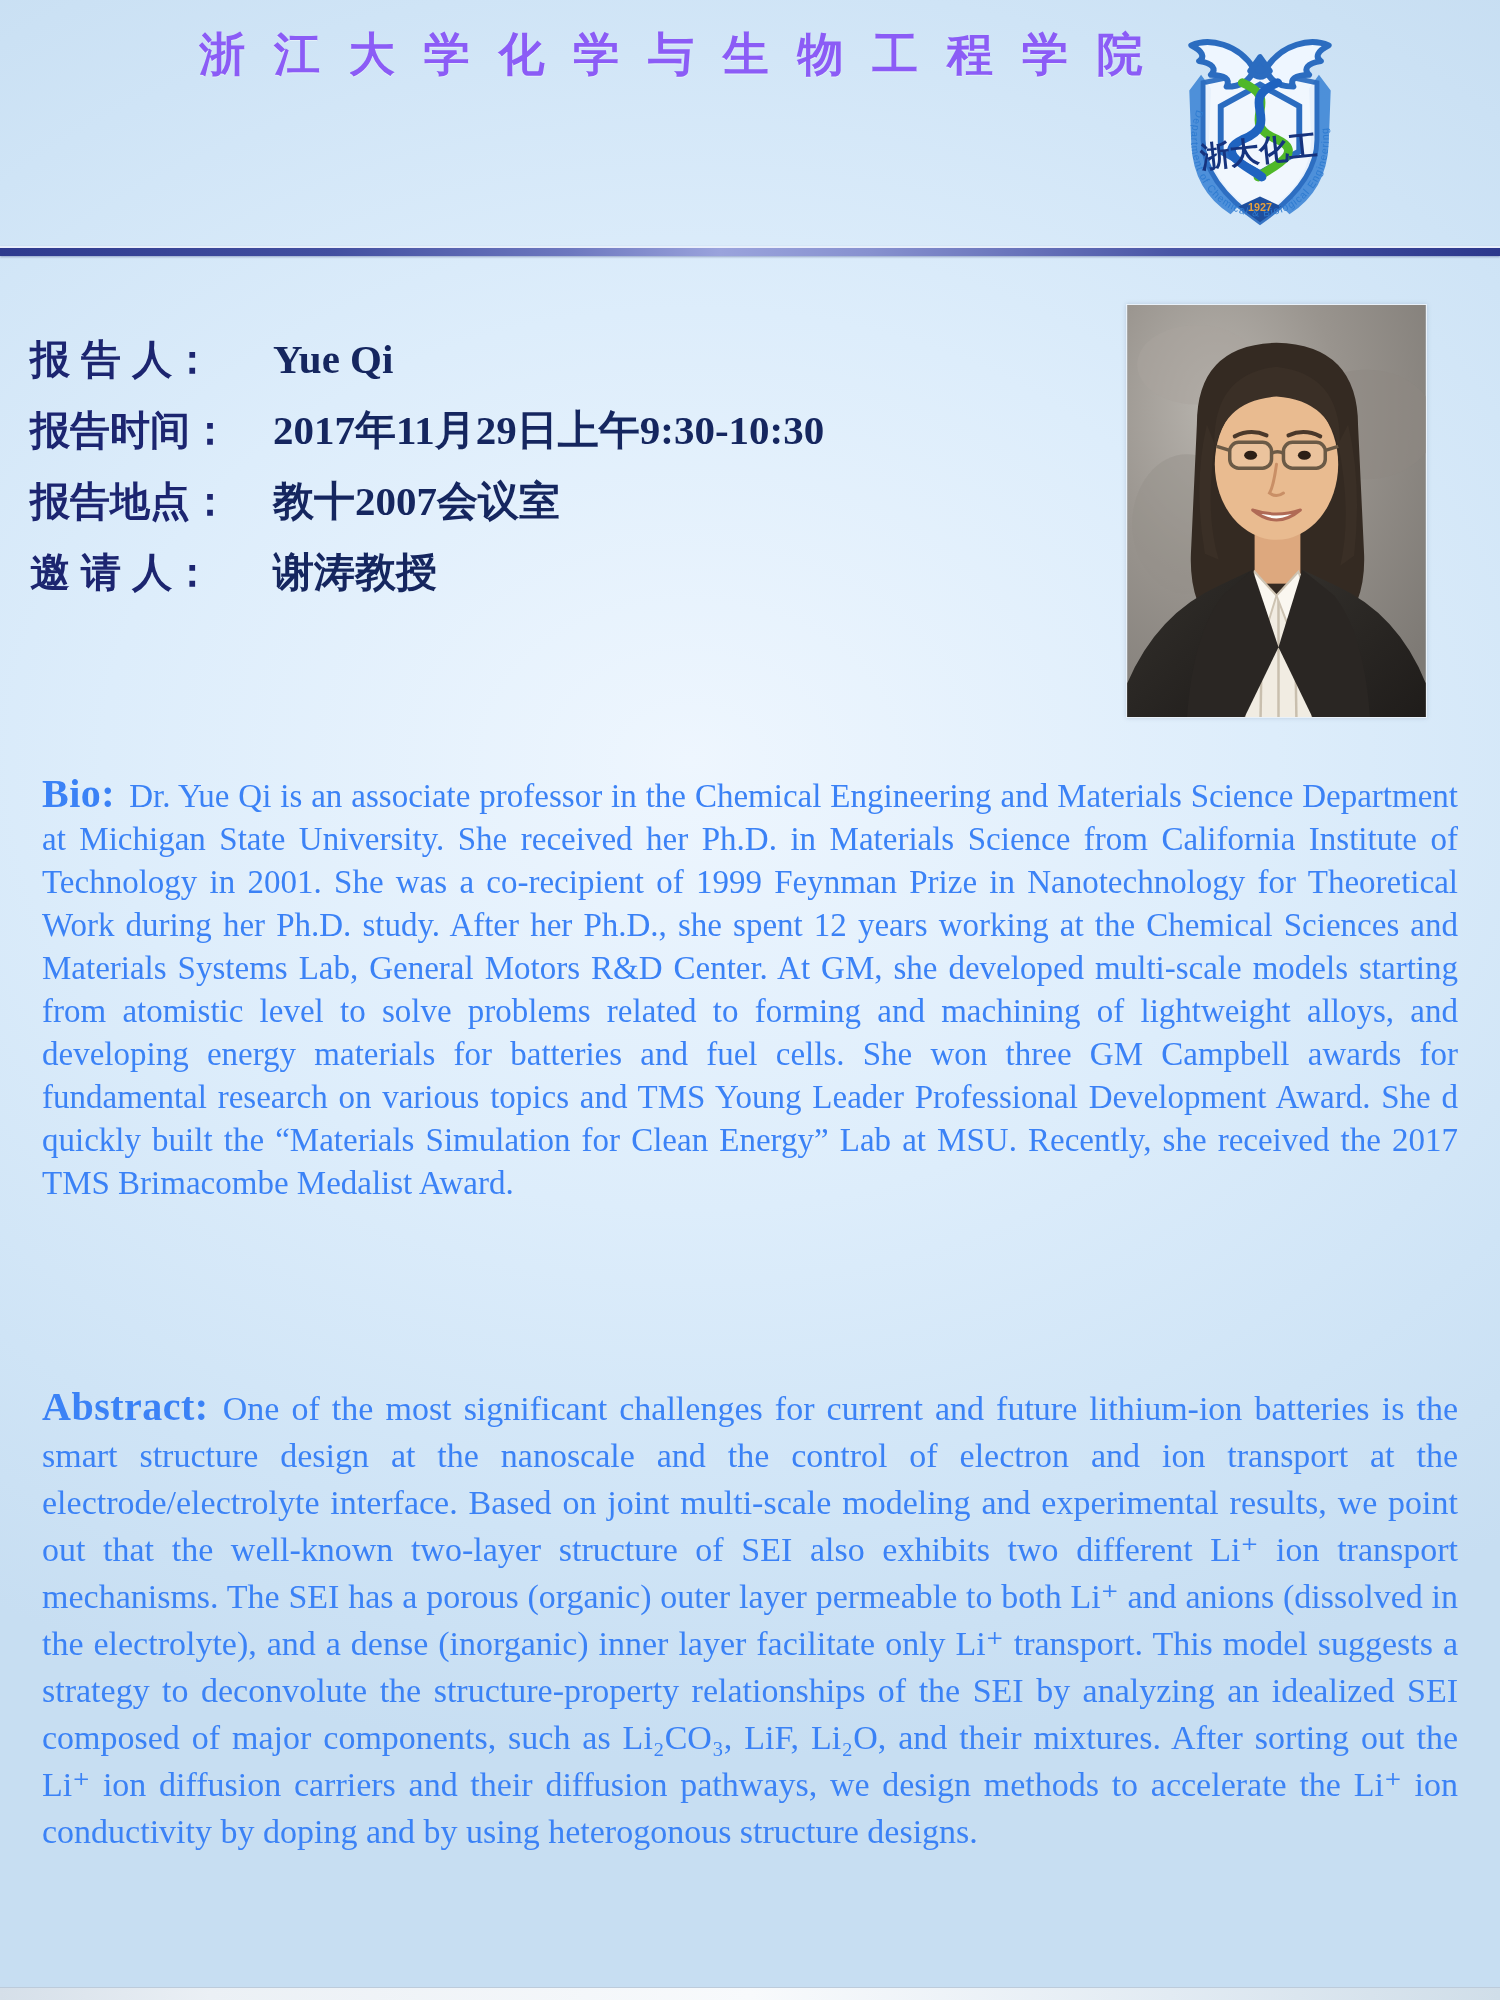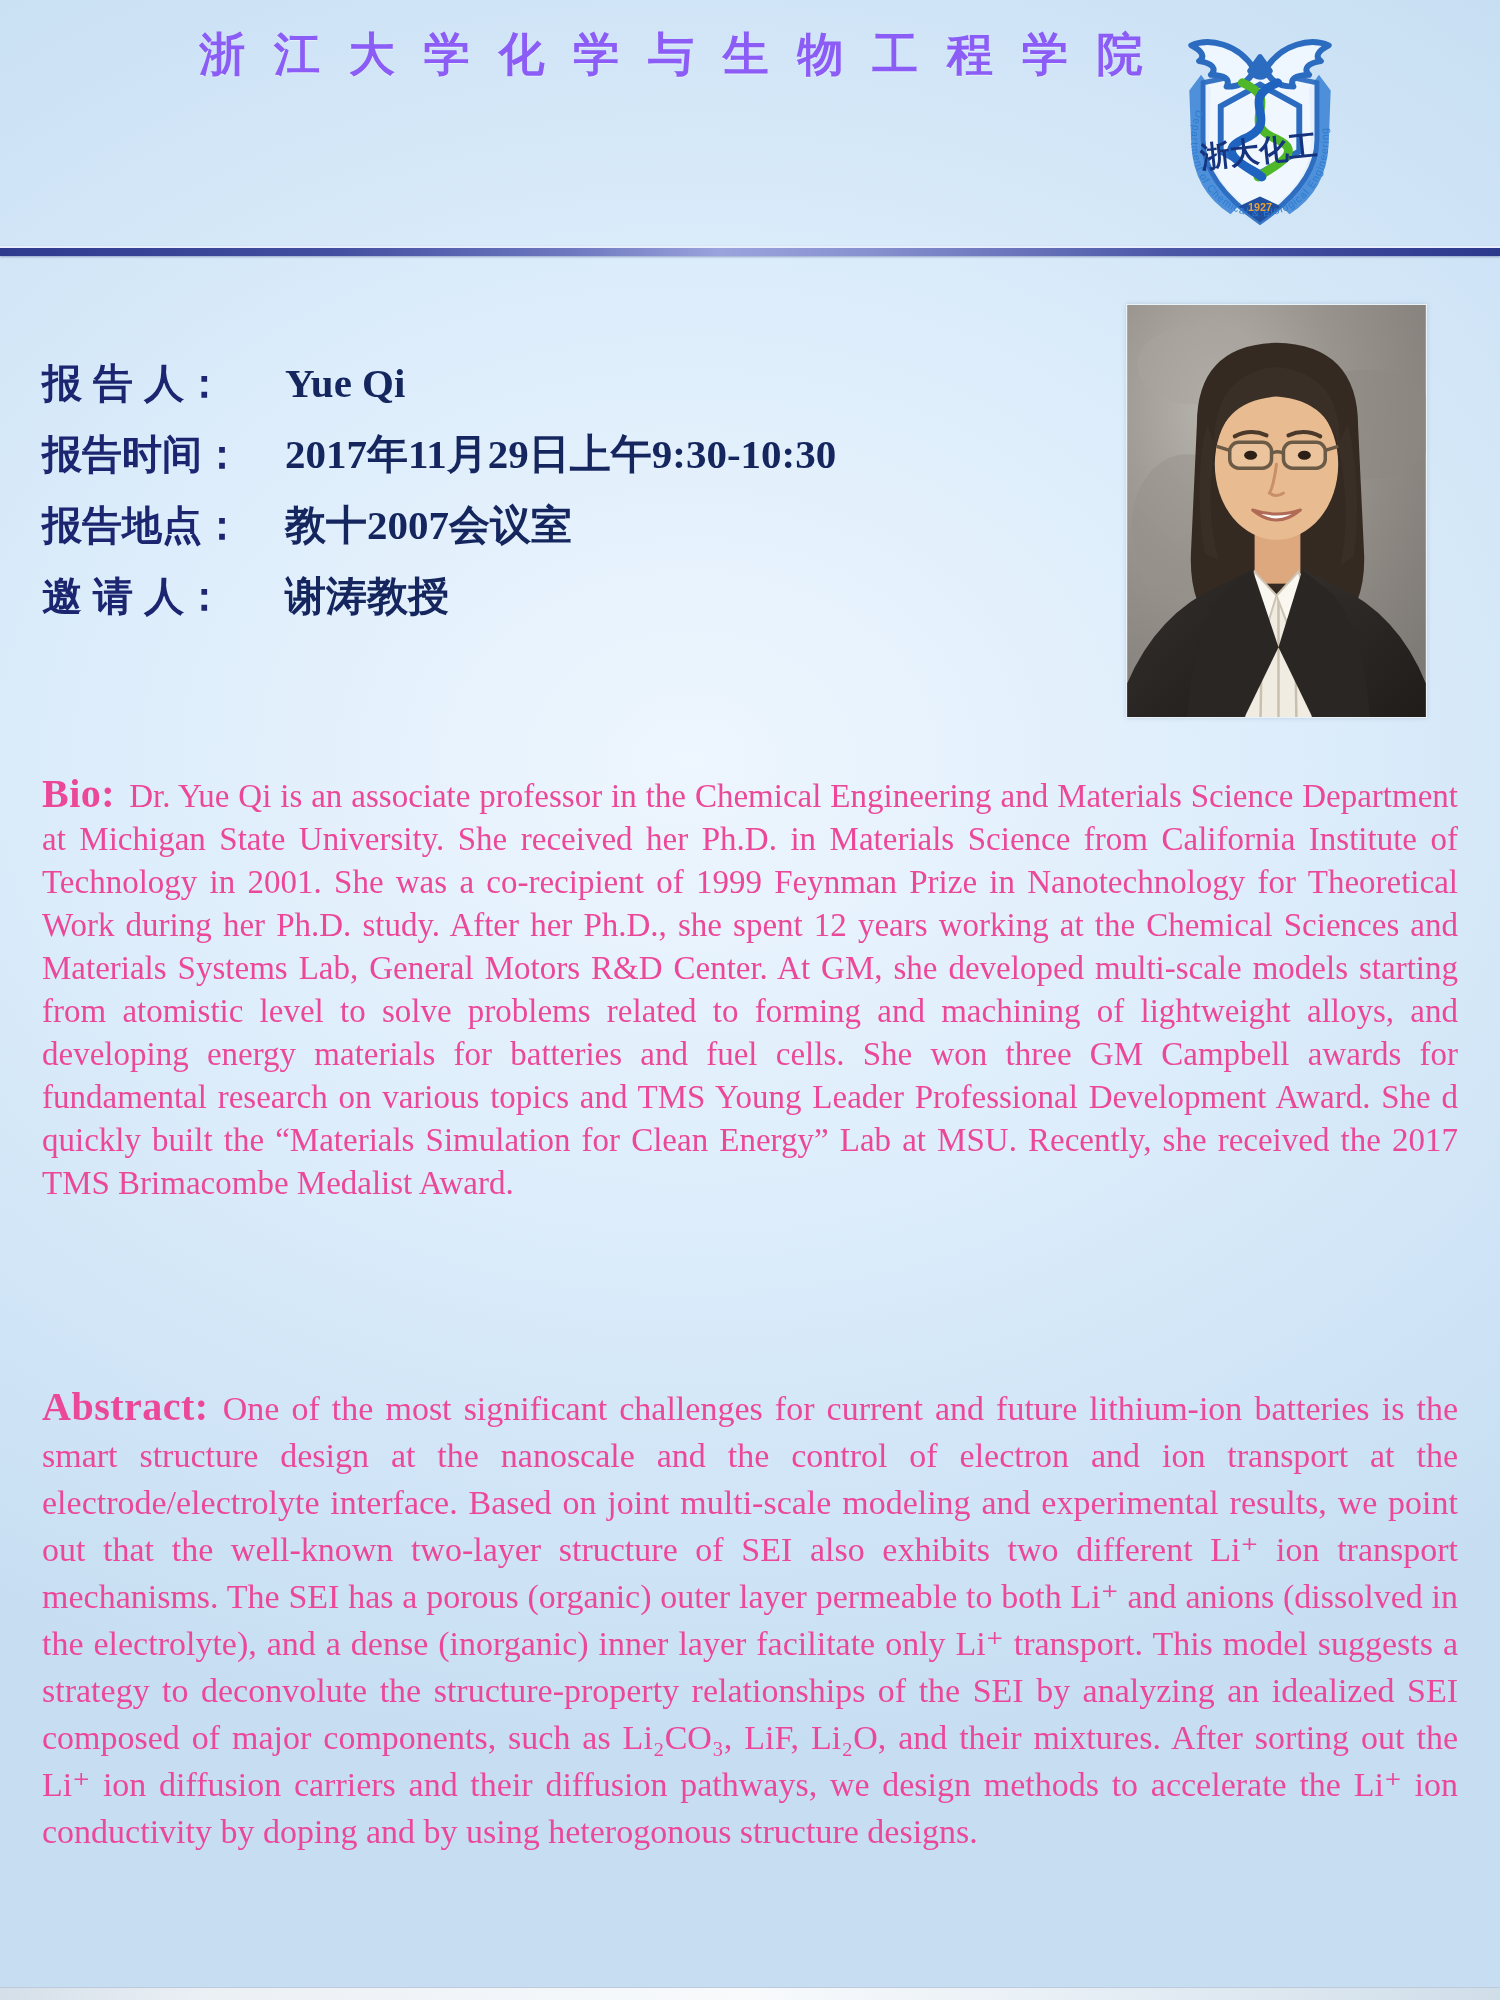--- a/index.html
+++ b/index.html
@@ -31,21 +31,21 @@
   
   .divider{
     position:absolute; left:0; top:246px; width:1500px; height:10px;
     background:linear-gradient(90deg,#2e3a8e 0%,#424fa0 22%,#6d78bf 38%,#9aa3dc 48%,#8791cf 58%,#4a56a6 78%,#2c388c 100%);
     border-top:2px solid #e8eefb;
     box-shadow:0 1px 2px rgba(30,40,110,.35);
   }
 
   
   .info{
-    position:absolute; left:42px; top:328px; width:1416px; max-width:1060px;margin-top:24px;
+    position:absolute; left:30px; top:328px; width:1416px; max-width:1060px;
   }
   .info-row{ line-height:62px; }
   .info-label{
     display:inline-block; min-width:205px;
     font-family:"Liberation Sans","DejaVu Sans",sans-serif;
     font-weight:bold; font-size:40px; color:#1c2570;
     margin-right:38px;
     white-space:nowrap;
   }
   .info-value{
@@ -57,21 +57,21 @@
   .photo{
     position:absolute; left:1126px; top:304px; width:301px; height:414px;
     border:1px solid #e9f1f9;
     box-shadow:0 0 4px rgba(120,140,170,.35);
   }
 
   
   .para{
     position:absolute; left:42px; width:1416px;
     text-align:justify;
-    color:#ec4899;
+    color:#3b82f6;
   }
   .para-head{
     font-weight:bold; font-size:40px; letter-spacing:.5px;
     margin-right:14px;
   }
   .bio{ top:772px; font-size:33px; line-height:43px; }
   .abstract{ top:1383px; font-size:34px; line-height:47px; }
 
   
   .bottom-strip{

